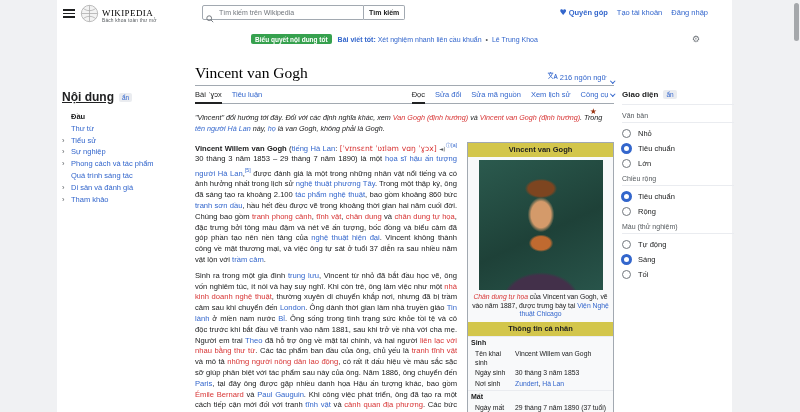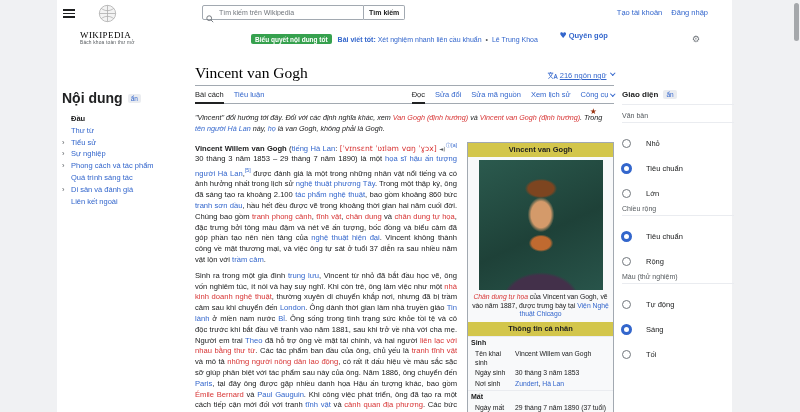--- a/index.html
+++ b/index.html
@@ -3,57 +3,57 @@
 <meta charset="utf-8">
 <style>
   *{margin:0;padding:0;box-sizing:border-box;}
   html,body{width:800px;height:412px;overflow:hidden;}
   body{background:#f0f1f3;font-family:"Liberation Sans","DejaVu Sans",sans-serif;color:#202122;}
   .canvas{position:absolute;left:57px;top:0;width:675px;height:412px;background:#fff;}
 
   
   .hamburger{position:absolute;left:6px;top:9px;width:12px;height:9px;cursor:pointer;}
   .hamburger i{display:block;height:1.5px;background:#202122;margin-bottom:2px;}
-  .logo{position:absolute;left:23px;top:4px;display:flex;align-items:center;gap:3px;flex-direction:column;}
+  .logo{position:absolute;left:23px;top:4px;display:flex;align-items:center;gap:3px;}
   .logo-text .wm{font-family:"Liberation Serif","DejaVu Serif",serif;font-size:9px;letter-spacing:.4px;color:#000;}
   .logo-text .tag{font-size:4.8px;color:#54595d;letter-spacing:.2px;}
   .search{position:absolute;left:145px;top:5px;display:flex;height:30px;}
   .search .box{position:relative;width:162px;height:15px;border:1px solid #a2a9b1;border-radius:2px 0 0 2px;background:#fff;}
   .search input{position:absolute;left:16px;top:0;width:142px;height:13px;border:none;outline:none;font-size:7px;color:#202122;font-family:inherit;}
   .search input::placeholder{color:#72777d;}
   .search .mag{position:absolute;left:3px;top:3px;}
   .search .btn{height:15px;border:1px solid #a2a9b1;border-left:none;border-radius:0 2px 2px 0;background:#fff;font-size:7px;font-weight:bold;color:#202122;padding:0 5px;font-family:inherit;cursor:pointer;}
   .user-links{position:absolute;right:24px;top:8px;display:flex;gap:9px;font-size:7.5px;white-space:nowrap;}
   .user-links .lnk{color:#3366cc;cursor:pointer;}
-  .user-links .donate{font-weight:bold;margin-top:23px;}
+  .user-links .donate{font-weight:bold;}
   .heart{color:#3366cc;font-family:"DejaVu Sans",sans-serif;font-size:8px;margin-right:2px;}
 
   
   .banner{position:absolute;left:0;right:0;top:34px;text-align:center;font-size:7px;white-space:nowrap;}
   .badge{display:inline-block;background:#36a14e;color:#fff;font-weight:bold;padding:1.5px 4px;border-radius:2px;font-size:6.5px;cursor:pointer;}
   .banner .blabel{color:#3366cc;font-weight:bold;margin-left:4px;}
   .banner .blink{color:#3366cc;cursor:pointer;}
   .banner .bsep{color:#54595d;margin:0 2px;}
   .gear{position:absolute;right:32px;top:35px;color:#72777d;font-size:9px;font-family:"DejaVu Sans",sans-serif;cursor:pointer;line-height:1;}
 
   
   .toc{position:absolute;left:5px;top:90px;width:126px;font-size:7.5px;}
   .toc-head{display:flex;align-items:center;gap:5px;margin-bottom:7px;}
-  .toc-title{font-weight:bold;font-size:14px;}
+  .toc-title{font-weight:bold;font-size:12px;text-decoration:underline;}
   .hide-btn{background:#eaecf0;color:#3366cc;font-size:6.5px;padding:1px 3px;border-radius:2px;cursor:pointer;}
   .toc-item{color:#3366cc;line-height:11.8px;white-space:nowrap;cursor:pointer;padding-left:9px;}
   .toc-item.haschild{padding-left:0;}
   .toc-item.active{color:#202122;font-weight:bold;}
   .toc-arrow{color:#54595d;display:inline-block;width:9px;font-size:7.5px;}
 
   
   .main{position:absolute;left:138px;top:64px;width:419px;}
   .title-row{display:flex;justify-content:space-between;align-items:flex-end;border-bottom:1px solid #a2a9b1;padding-bottom:3px;}
   h1{font-family:"Liberation Serif","DejaVu Serif",serif;font-size:15.5px;font-weight:normal;color:#000;}
-  .lang-btn{color:#3366cc;font-size:7.5px;display:flex;align-items:flex-start;gap:2px;cursor:pointer;text-decoration:underline;}
+  .lang-btn{color:#3366cc;font-size:7.5px;display:flex;align-items:flex-end;gap:2px;cursor:pointer;}
   .chev{display:inline-block;width:3.5px;height:3.5px;border-right:1px solid currentColor;border-bottom:1px solid currentColor;transform:rotate(45deg);margin-left:2px;vertical-align:2px;}
   .tabs-row{display:flex;justify-content:space-between;border-bottom:1px solid #a2a9b1;font-size:7.5px;margin-top:1px;}
   .tabgroup{display:flex;gap:10px;}
   .tab{color:#3366cc;padding:3px 0 3px;cursor:pointer;white-space:nowrap;}
   .tab.active{color:#202122;border-bottom:2px solid #202122;margin-bottom:-1px;}
   .featured{position:absolute;right:17px;top:44px;color:#9a3412;font-size:8px;font-family:"DejaVu Sans",sans-serif;line-height:1;}
   .hatnote{font-style:italic;font-size:7.2px;line-height:11px;margin:8px 0 0 0;color:#202122;}
   .article-body{margin-top:6px;font-size:7.6px;line-height:10.8px;text-align:justify;}
   .article-body p{margin-bottom:5px;}
   .lb{color:#3366cc;cursor:pointer;}
@@ -77,21 +77,21 @@
   .ib-group{font-weight:bold;font-size:7px;padding:2px 3px 1px;border-top:1px solid #eaecf0;}
   .ib-row{display:flex;padding:1px 3px;}
   .ib-label{width:44px;flex:none;padding-left:4px;}
   .ib-value{flex:1;}
 
   
   .appearance{position:absolute;left:565px;top:90px;width:112px;font-size:7.5px;}
   .ap-head{display:flex;align-items:center;gap:5px;padding-bottom:5px;border-bottom:1px solid #eaecf0;}
   .ap-title{font-weight:bold;font-size:8px;}
   .ap-label{color:#54595d;font-size:7px;margin-top:7px;padding-bottom:3px;border-bottom:1px solid #eaecf0;}
-  .ap-opt{display:flex;align-items:center;gap:15px;margin-top:16px;cursor:pointer;}
+  .ap-opt{display:flex;align-items:center;gap:7px;margin-top:6px;cursor:pointer;}
   .radio{width:9px;height:9px;border:1px solid #72777d;border-radius:50%;background:#fff;flex:none;}
   .radio.sel{width:11px;height:11px;border:3.5px solid #3366cc;margin:-1px;}
 
   
   .scroll-track{position:absolute;right:0;top:0;width:7px;height:412px;background:#f0f1f3;}
   .scroll-thumb{position:absolute;right:1px;top:3px;width:5px;height:38px;border-radius:3px;background:#a5a8ab;}
 </style>
 </head>
 <body>
 
@@ -147,41 +147,41 @@
       <span class="hide-btn">ẩn</span>
     </div>
     <div>
         <div class="toc-item active"><span>Đầu</span></div>
         <div class="toc-item"><span>Thư từ</span></div>
         <div class="toc-item haschild"><span class="toc-arrow">›</span><span>Tiểu sử</span></div>
         <div class="toc-item haschild"><span class="toc-arrow">›</span><span>Sự nghiệp</span></div>
         <div class="toc-item haschild"><span class="toc-arrow">›</span><span>Phong cách và tác phẩm</span></div>
         <div class="toc-item"><span>Quá trình sáng tác</span></div>
         <div class="toc-item haschild"><span class="toc-arrow">›</span><span>Di sản và đánh giá</span></div>
-        <div class="toc-item"><span>Liên kết ngoài</span></div>
+        <div class="toc-item haschild"><span class="toc-arrow">›</span><span>Tham khảo</span></div>
       </div>
   </aside>
 
   <main class="main" style="position:absolute;">
     <div class="title-row">
       <h1>Vincent van Gogh</h1>
       <span class="lang-btn">
         <span>
           <svg width="11" height="9" viewBox="0 0 13 10">
               <path d="M1 2.2h6.4 M4.2 1v1.4 M1.6 8.6C4 7.2 5.6 5 6.2 2.4 M2.4 2.4c.6 2.6 2.2 4.8 4.6 6.2" stroke="#3366cc" stroke-width="1" fill="none"></path>
               <path d="M8.2 9 10.2 3.4 12.2 9 M8.9 7.2h2.6" stroke="#3366cc" stroke-width="1" fill="none"></path>
             </svg>
         </span>
         <span>216 ngôn ngữ</span>
           <span class="chev"></span>
       </span>
     </div>
     <div class="tabs-row">
       <div class="tabgroup">
-          <span class="tab active"><span>Bài cách</span></span>
+          <span class="tab active"><span>Bài ˈɣɔx</span></span>
           <span class="tab"><span>Tiêu luận</span></span>
         </div>
       <div class="tabgroup">
           <span class="tab active"><span>Đọc</span></span>
           <span class="tab"><span>Sửa đổi</span></span>
           <span class="tab"><span>Sửa mã nguồn</span></span>
           <span class="tab"><span>Xem lịch sử</span></span>
           <span class="tab"><span>Công cụ</span><span class="chev"></span></span>
         </div>
     </div>

